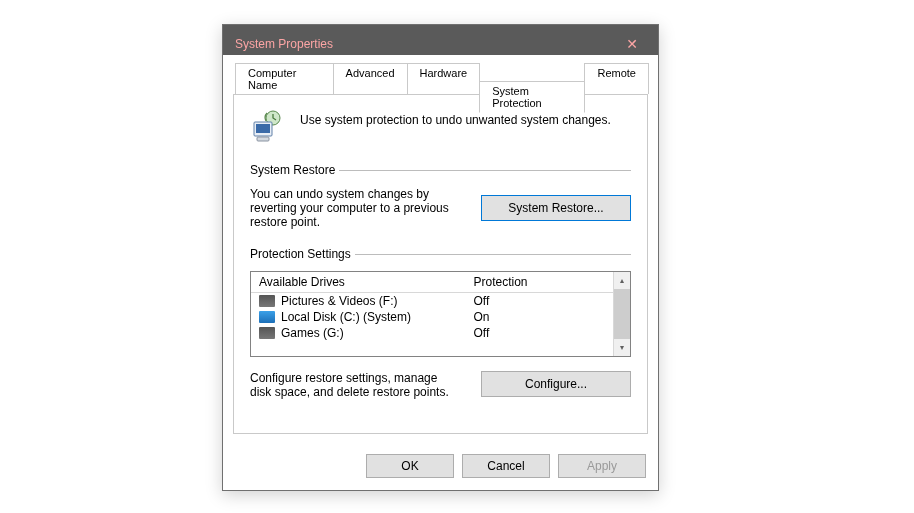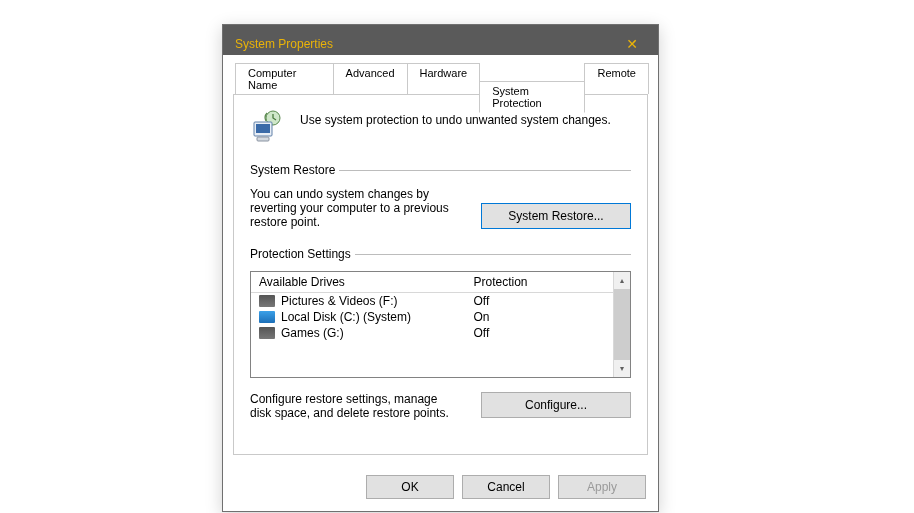--- a/index.html
+++ b/index.html
@@ -17,21 +17,21 @@
       left: 222px;
       top: 24px;
       width: 437px;
       background: #fff;
       border: 1px solid #707070;
       box-shadow: 0 4px 16px rgba(0,0,0,0.18);
     }
     .titlebar {
       height: 30px;
       background: #5a5a5a;
-      color: #eab308;
+      color: #fca5a5;
       display: flex;
       align-items: center;
       padding: 8px 6px 0 12px;
       font-size: 12px;
     }
     .titlebar .title { flex: 1; }
     .titlebar .close {
       width: 40px;
       height: 30px;
       display: flex;
@@ -95,37 +95,37 @@
       margin-bottom: 10px;
     }
     .group-legend .line {
       flex: 1;
       height: 1px;
       background: #bcbcbc;
     }
     .restore-row {
       display: flex;
       gap: 18px;
-      align-items: flex-end;
+      align-items: center;
     }
     .restore-row .txt { flex: 1; }
     .btn {
       border: 1px solid #adadad;
       background: #e1e1e1;
       min-width: 88px;
       padding: 4px 10px;
       font: inherit;
       text-align: center;
     }
     .btn-wide { min-width: 150px; padding: 5px 10px; margin-left: 11px; }
     .btn-highlight { border-color: #0078d7; }
     .btn[disabled] { color: #9a9a9a; }
     .drives-box {
       border: 1px solid #828282;
-      height: 107px;
+      height: 86px;
       display: flex;
       margin-top: 4px;
     }
     .drives-content {
       flex: 1;
       display: flex;
       flex-direction: column;
     }
     .drives-header {
       display: flex;

